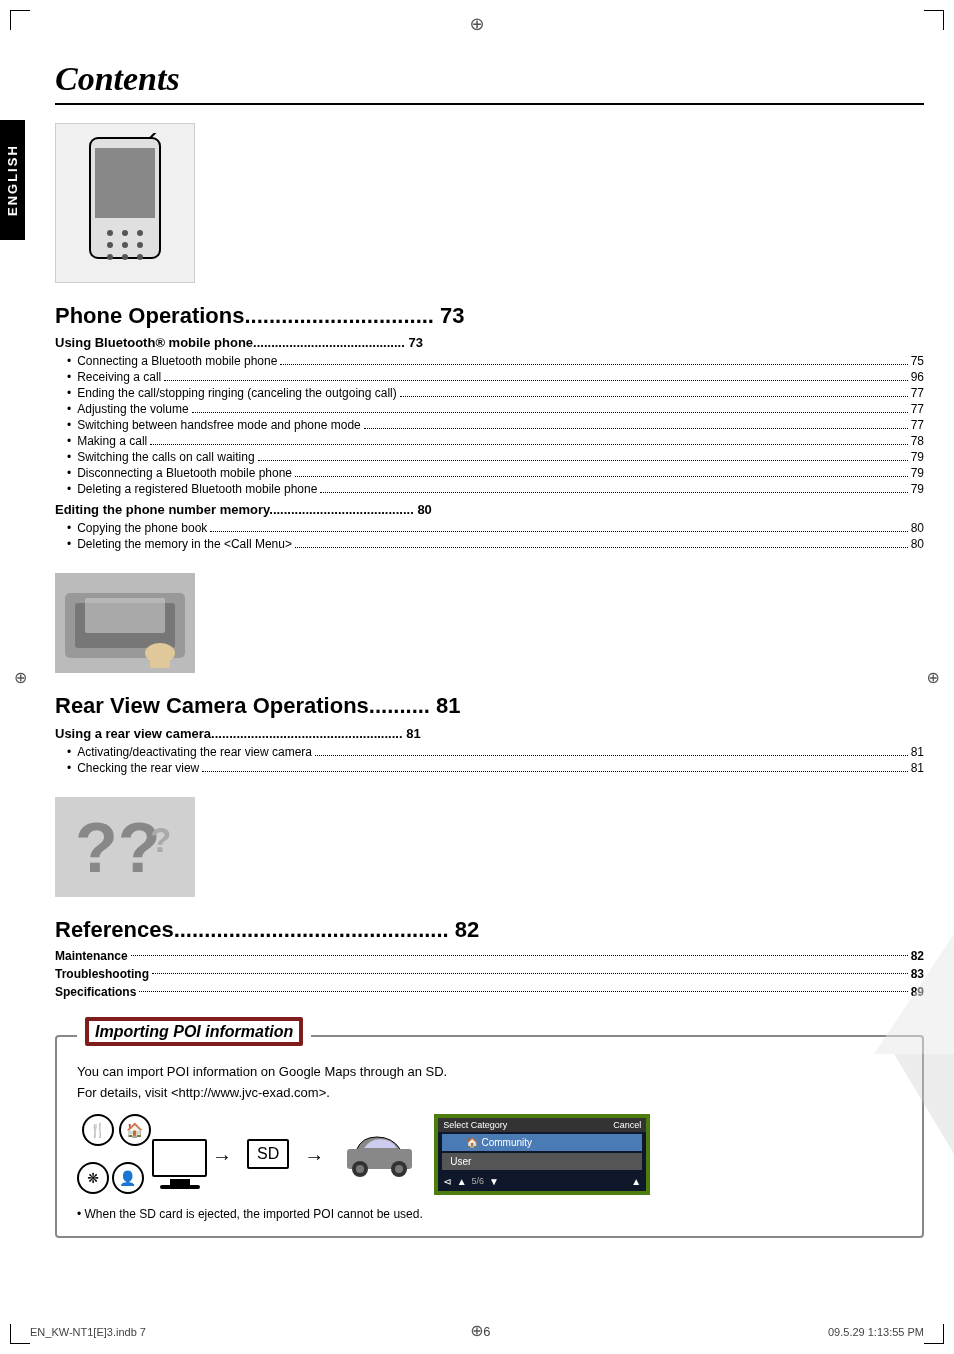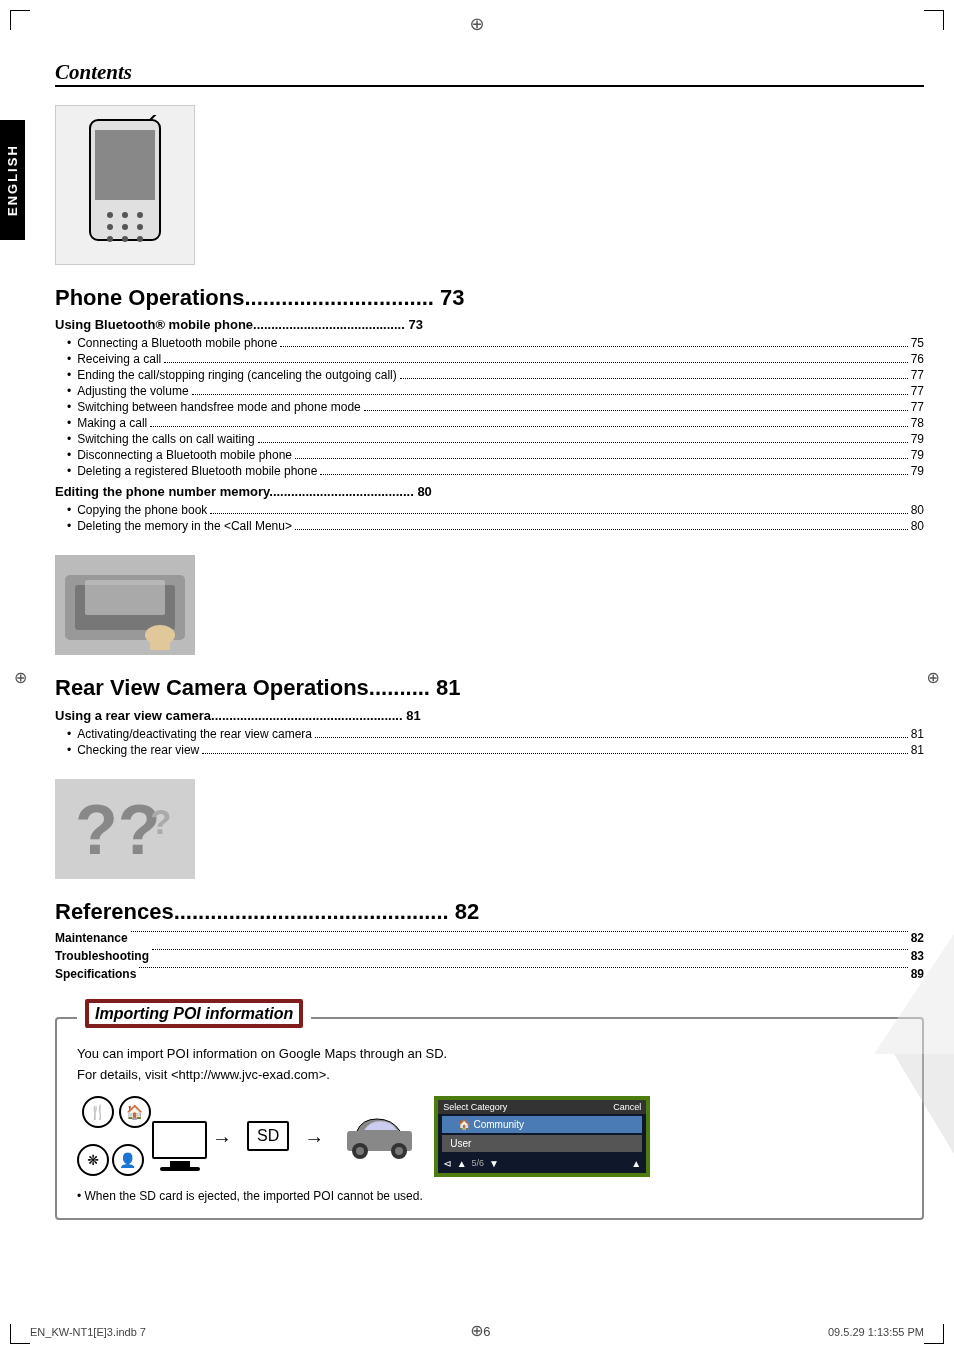--- a/index.html
+++ b/index.html
@@ -74,24 +74,25 @@
     .main-content {
       position: absolute;
       left: 55px;
       top: 60px;
       right: 30px;
       bottom: 50px;
     }
 
     
     .contents-title {
-      font-size: 21px;
+      font-size: 34px;
       font-weight: bold;
       font-style: italic;
       border-bottom: 2px solid #000;
+      padding-bottom: 5px;
       margin-bottom: 18px;
       font-family: Georgia, 'Times New Roman', serif;
     }
 
     
     .two-col {
       display: flex;
       gap: 20px;
       margin-bottom: 20px;
       flex-direction: column;
@@ -143,21 +144,21 @@
     }
 
     .toc-item .page-num {
       flex-shrink: 0;
     }
 
     .subsection-row {
       font-size: 12px;
       margin-bottom: 2px;
       display: flex;
-      align-items: flex-start;
+      align-items: center;
     }
 
     .subsection-row .dots-leader {
       flex: 1;
       border-bottom: 1px dotted #000;
       margin: 0 3px;
       margin-bottom: 2px;
     }
 
     
@@ -279,21 +280,21 @@
     .poi-screen-header {
       background: #333;
       padding: 2px 5px;
       display: flex;
       justify-content: space-between;
       font-size: 9px;
     }
 
     .poi-screen-item {
       background: #4a7bb5;
-      padding: 3px 16px;
+      padding: 3px 24px;
       margin: 2px 4px;
       font-size: 10px;
     }
 
     .poi-screen-item2 {
       background: #555;
       padding: 3px 8px;
       margin: 2px 4px;
       font-size: 10px;
     }
@@ -432,21 +433,21 @@
         </div>
 
         <div class="toc-item">
           <span>Connecting a Bluetooth mobile phone</span>
           <span class="dots-leader"></span>
           <span class="page-num">75</span>
         </div>
         <div class="toc-item">
           <span>Receiving a call</span>
           <span class="dots-leader"></span>
-          <span class="page-num">76</span>
+          <span class="page-num">96</span>
         </div>
         <div class="toc-item">
           <span>Ending the call/stopping ringing (canceling the outgoing call)</span>
           <span class="dots-leader"></span>
           <span class="page-num">77</span>
         </div>
         <div class="toc-item">
           <span>Adjusting the volume</span>
           <span class="dots-leader"></span>
           <span class="page-num">77</span>

